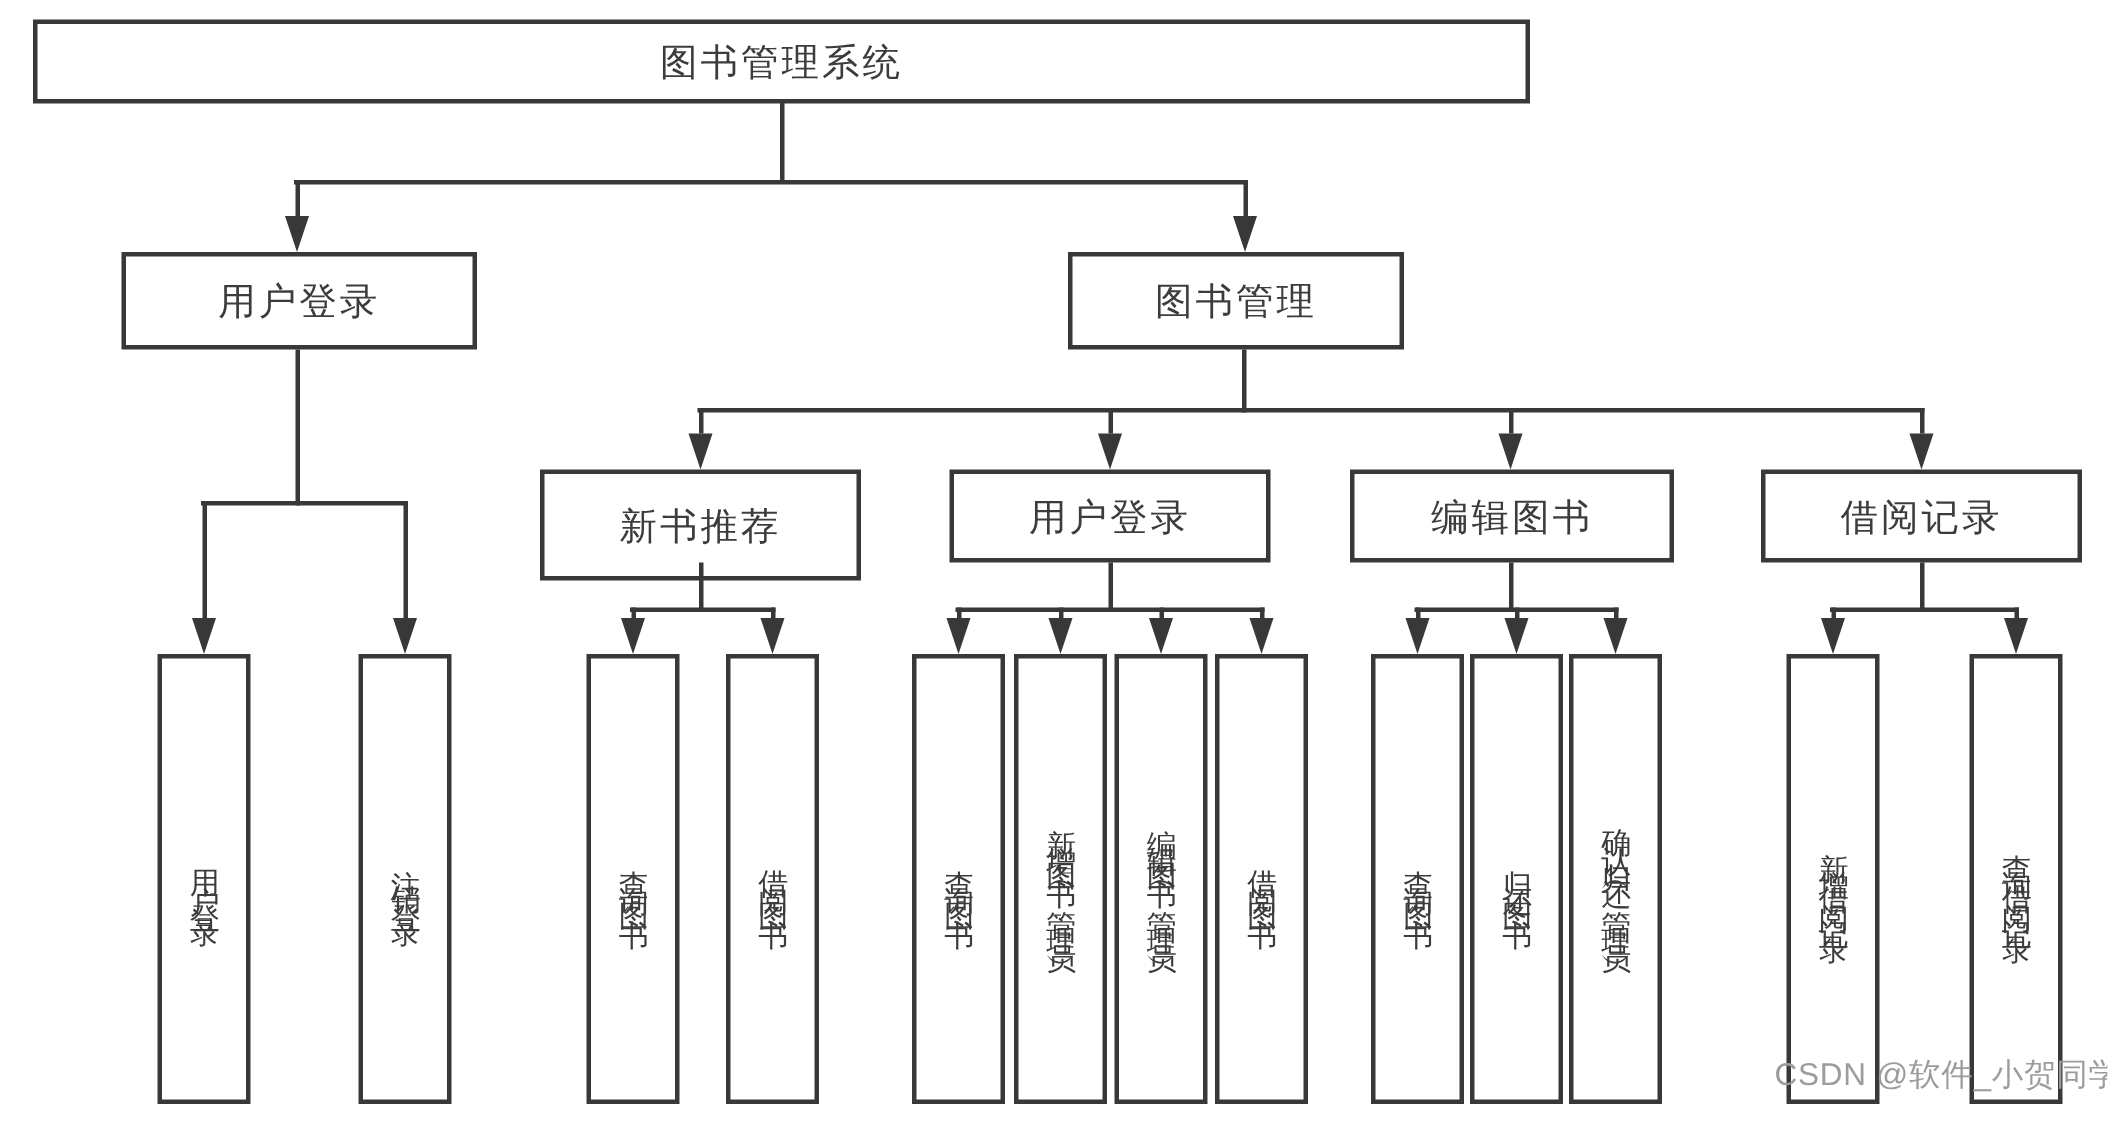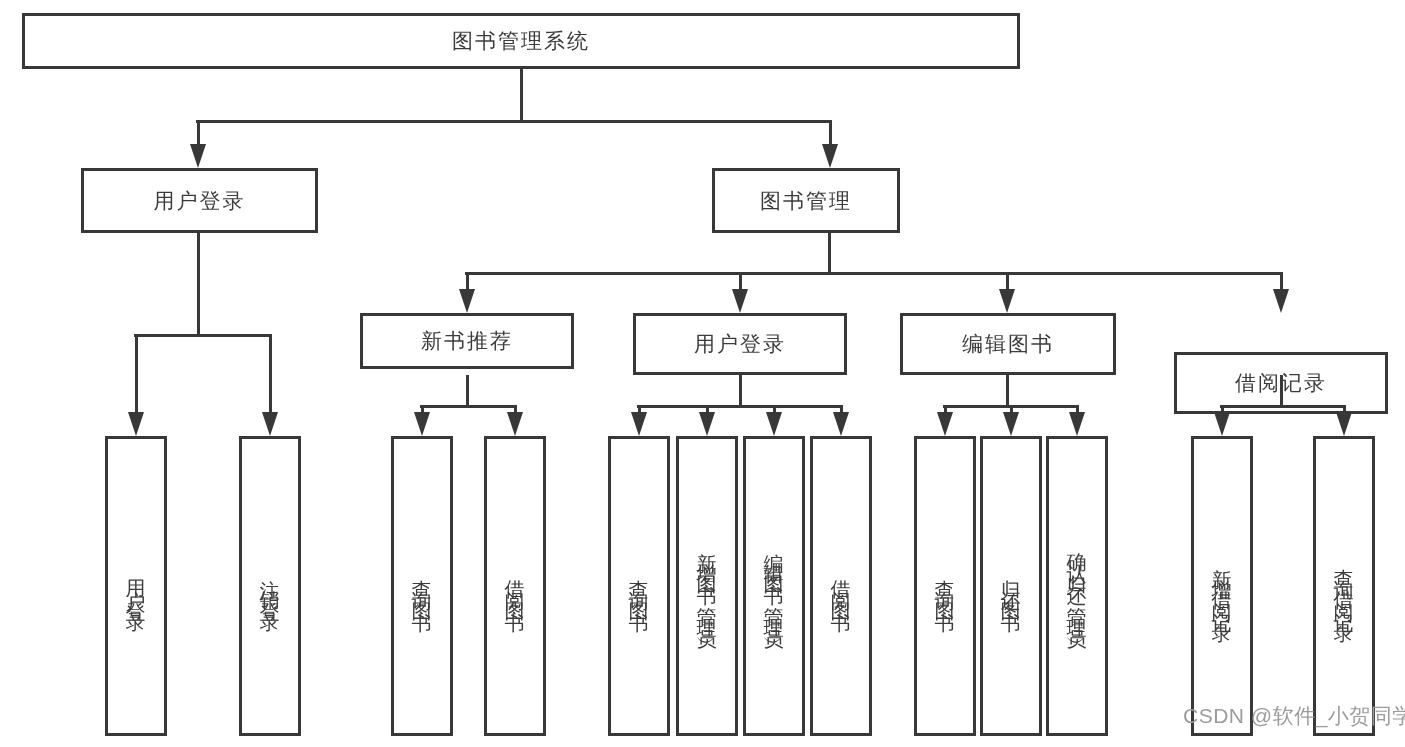--- a/index.html
+++ b/index.html
@@ -15,21 +15,21 @@
     position: absolute;
     box-sizing: border-box;
     border: 3px solid #383838;
     background: #ffffff;
     color: #3c3c3c;
     display: flex;
     align-items: center;
     justify-content: center;
   }
   .box.h {
-    font-size: 21px;
+    font-size: 25px;
     letter-spacing: 2px;
     white-space: nowrap;
     text-align: right;
   }
   .box.v {
     writing-mode: vertical-lr;
     text-orientation: mixed;
     font-size: 20px;
     letter-spacing: 11px;
     line-height: 1;
@@ -71,21 +71,21 @@
   <div class="arrow" style="left:190px; top:120px;">
       <div class="stem" style="height:24px;"></div>
       <div class="head"></div>
     </div>
   <div class="arrow" style="left:822px; top:120px;">
       <div class="stem" style="height:24px;"></div>
       <div class="head"></div>
     </div>
 
   <div class="box h" style="left:81px; top:168px; width:237px; height:65px;">用户登录</div>
-  <div class="box h" style="left:712px; top:168px; width:188px; height:65px;">图书管理</div>
+  <div class="box h" style="left:712px; top:168px; width:224px; height:65px;">图书管理</div>
 
   <div class="vline" style="left:197px; top:233px; height:104px;"></div>
   <div class="hline" style="left:134px; top:334px; width:138px;"></div>
   <div class="arrow" style="left:128px; top:334px;">
       <div class="stem" style="height:78px;"></div>
       <div class="head"></div>
     </div>
   <div class="arrow" style="left:262px; top:334px;">
       <div class="stem" style="height:78px;"></div>
       <div class="head"></div>
@@ -103,24 +103,24 @@
     </div>
   <div class="arrow" style="left:999px; top:272px;">
       <div class="stem" style="height:17px;"></div>
       <div class="head"></div>
     </div>
   <div class="arrow" style="left:1273px; top:272px;">
       <div class="stem" style="height:17px;"></div>
       <div class="head"></div>
     </div>
 
-  <div class="box h" style="left:360px; top:313px; width:214px; height:56px;">新书推荐</div>
+  <div class="box h" style="left:360px; top:313px; width:214px; height:74px;">新书推荐</div>
   <div class="box h" style="left:633px; top:313px; width:214px; height:62px;">用户登录</div>
   <div class="box h" style="left:900px; top:313px; width:216px; height:62px;">编辑图书</div>
-  <div class="box h" style="left:1174px; top:313px; width:214px; height:62px;margin-top:39px;">借阅记录</div>
+  <div class="box h" style="left:1174px; top:313px; width:214px; height:62px;">借阅记录</div>
 
   <div class="vline" style="left:466px; top:375px; height:33px;"></div>
   <div class="hline" style="left:420px; top:405px; width:97px;"></div>
   <div class="arrow" style="left:414px; top:405px;">
       <div class="stem" style="height:7px;"></div>
       <div class="head"></div>
     </div>
   <div class="arrow" style="left:507px; top:405px;">
       <div class="stem" style="height:7px;"></div>
       <div class="head"></div>

